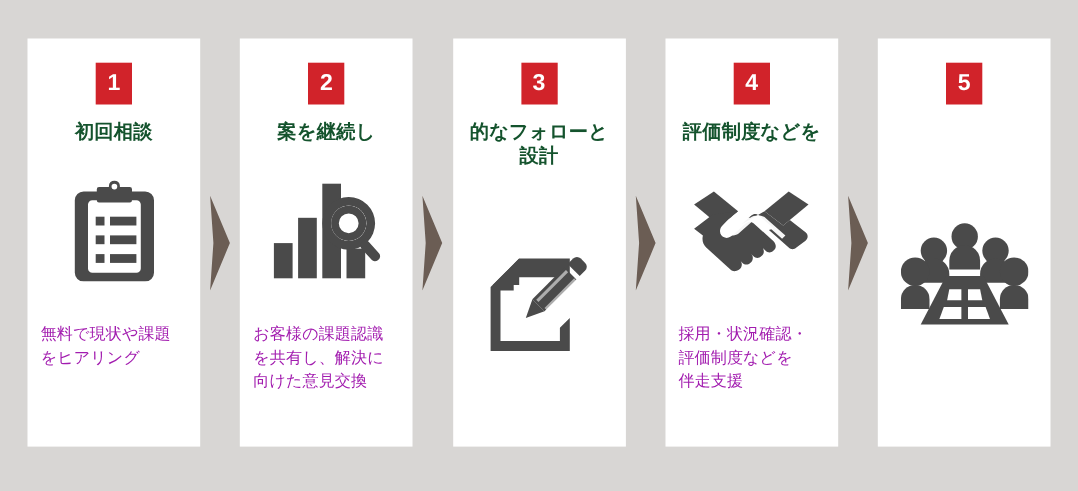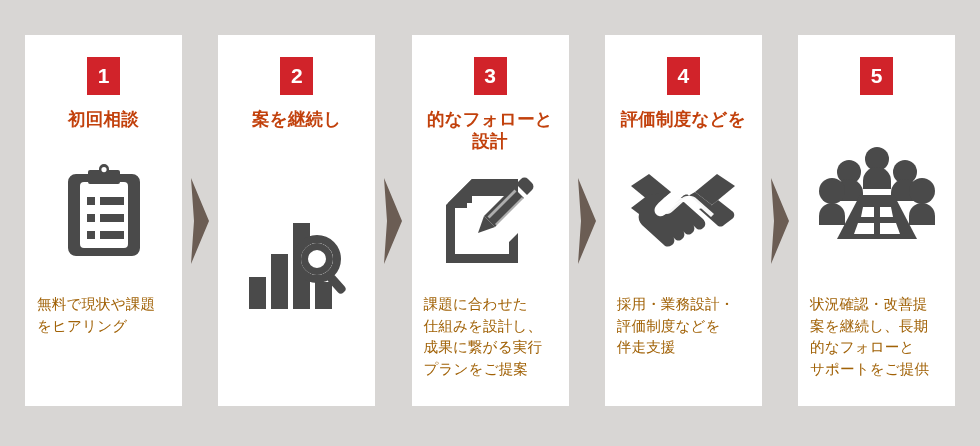--- a/index.html
+++ b/index.html
@@ -57,21 +57,21 @@
     line-height: 38px;
     text-align: center;
     letter-spacing: 0;
     flex: 0 0 auto;
   }
 
   .card-title {
     margin-top: 13px;
     font-size: 17.5px;
     font-weight: bold;
-    color: #c2410c;
+    color: #14532d;
     text-align: center;
     line-height: 1.28;
     letter-spacing: 0.2px;
     white-space: pre-line;
     flex: 0 0 auto;
   }
 
   .icon-wrap {
     flex: 1 1 auto;
     width: 100%;
@@ -84,21 +84,21 @@
 
   .icon-wrap svg {
     display: block;
   }
 
   .card-desc {
     width: 100%;
     box-sizing: border-box;
     padding: 0 12px 14px 12px;
     font-size: 14.6px;
-    color: #a16207;
+    color: #a21caf;
     line-height: 1.48;
     text-align: left;
     white-space: pre-line;
     letter-spacing: 0.1px;
     flex: 0 0 auto;
   }
 
   
   .desc-slot {
     height: 112px;
@@ -166,20 +166,25 @@
               <rect x="46" y="2" width="17" height="86"></rect>
               <rect x="68" y="61" width="17" height="27"></rect>
               <path d="M70 14 a24 24 0 1 0 0 48 a24 24 0 0 0 0 -48 z m0 8 a16 16 0 1 1 0 32 a16 16 0 0 1 0 -32 z" fill="#4a4a4a"></path>
               <circle cx="70" cy="38" r="16" fill="#ffffff"></circle>
               <path d="M70 22 a16 16 0 1 0 0 32 a16 16 0 0 0 0 -32 z m0 7 a9 9 0 1 1 0 18 a9 9 0 0 1 0 -18 z" fill="#4a4a4a"></path>
               <rect x="85" y="52" width="9" height="22" rx="4" transform="rotate(-42 89.5 63)"></rect>
             </g>
           </svg>
         </span>
       </div>
+      <div class="desc-slot">
+        <div class="card-desc">お客様の課題認識
+を共有し、解決に
+向けた意見交換</div>
+      </div>
     </div>
 
     <div class="arrow">
       <svg width="20" height="86" viewBox="0 0 20 86" aria-hidden="true">
         <polygon points="1,0 19,43 1,86 4,43" fill="#6b5d54"></polygon>
       </svg>
     </div>
 
     <div class="card">
       <div class="badge">3</div>
@@ -195,26 +200,20 @@
               <path d="M69 10 l-29 29 l11 11 l29 -29 z"></path>
               <path d="M51 50 l-11 -11 l-6 17 z"></path>
             </g>
             <g fill="#ffffff">
               <path d="M70.5 12.5 l-27 27 l2 2 l27 -27 z" opacity="0.55"></path>
               <path d="M78 20 l-27 27 l2 2 l27 -27 z" opacity="0.55"></path>
             </g>
           </svg>
         </span>
       </div>
-      <div class="desc-slot">
-        <div class="card-desc">課題に合わせた
-仕組みを設計し、
-成果に繋がる実行
-プランをご提案</div>
-      </div>
     </div>
 
     <div class="arrow">
       <svg width="20" height="86" viewBox="0 0 20 86" aria-hidden="true">
         <polygon points="1,0 19,43 1,86 4,43" fill="#6b5d54"></polygon>
       </svg>
     </div>
 
     <div class="card">
       <div class="badge">4</div>
@@ -230,21 +229,21 @@
               <path d="M83 33 l6 -5 l14 11 c3 2 3 6 0 8 l-8 6 c-2 2 -5 2 -7 0 l-18 -16 z"></path>
             </g>
             <g fill="#ffffff">
               <path d="M48 26 c-4 3 -9 8 -12 11 c-2 2 -1 5 2 5 c2 0 4 -1 6 -3 l10 -9 c3 -3 8 -3 11 0 l17 15 l3 -3 l-17 -15 c-4 -4 -11 -4 -15 -1 z" opacity="0.95"></path>
               <path d="M22 34 l-5 4 l5 4 c1 -3 3 -6 5 -8 z" opacity="0.0"></path>
             </g>
           </svg>
         </span>
       </div>
       <div class="desc-slot">
-        <div class="card-desc">採用・業務設計・
+        <div class="card-desc">採用・状況確認・
 評価制度などを
 伴走支援</div>
       </div>
     </div>
 
     <div class="arrow">
       <svg width="20" height="86" viewBox="0 0 20 86" aria-hidden="true">
         <polygon points="1,0 19,43 1,86 4,43" fill="#6b5d54"></polygon>
       </svg>
     </div>
@@ -275,22 +274,16 @@
             </g>
             <g fill="#ffffff">
               <polygon points="44,62 55,62 55,72 42,72"></polygon>
               <polygon points="61,62 72,62 74,72 61,72"></polygon>
               <polygon points="39,78 55,78 55,89 35,89"></polygon>
               <polygon points="61,78 77,78 81,89 61,89"></polygon>
             </g>
           </svg>
         </span>
       </div>
-      <div class="desc-slot">
-        <div class="card-desc">状況確認・改善提
-案を継続し、長期
-的なフォローと
-サポートをご提供</div>
-      </div>
     </div>
 
   </div>
 </div>
 
 </body></html>

